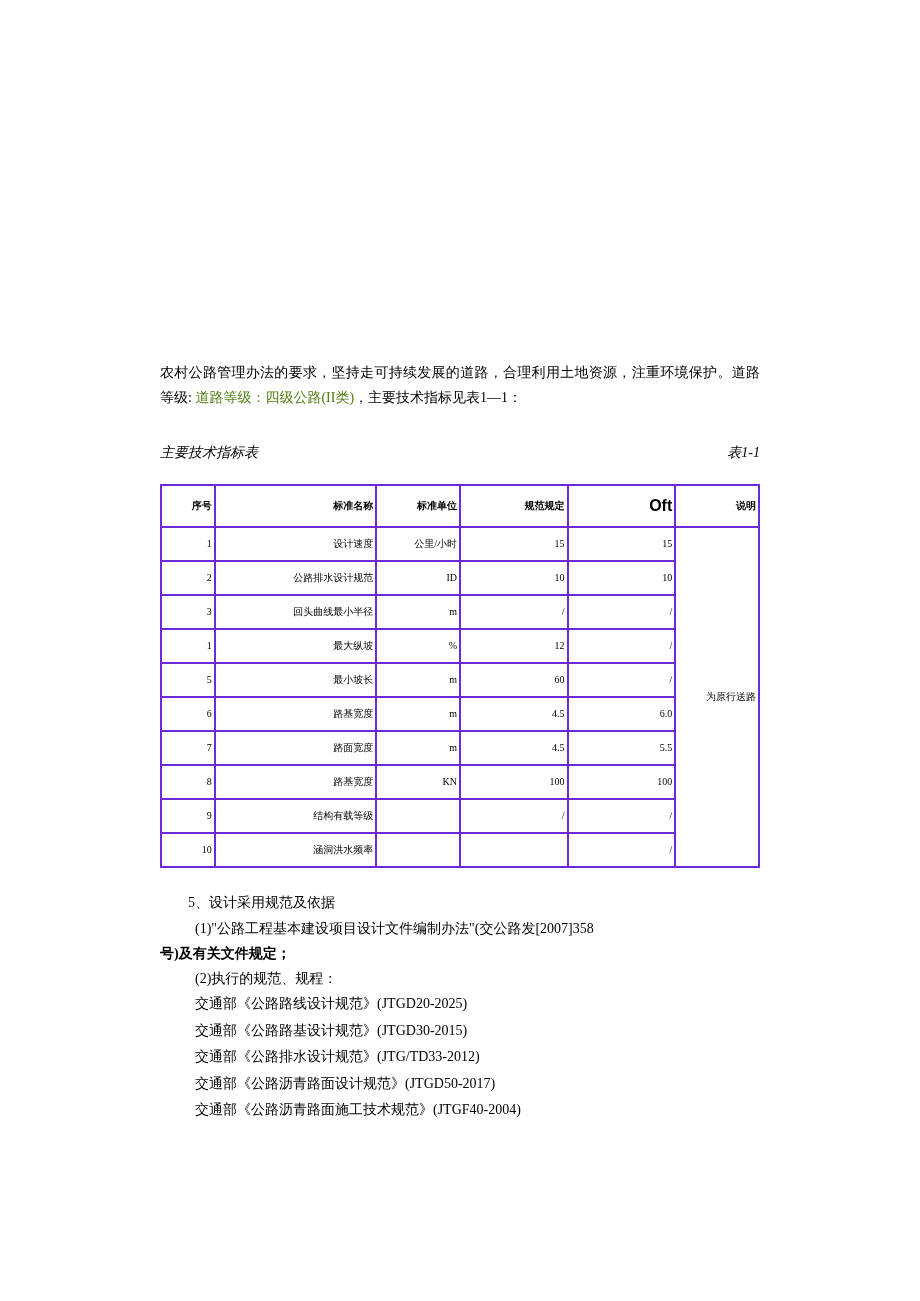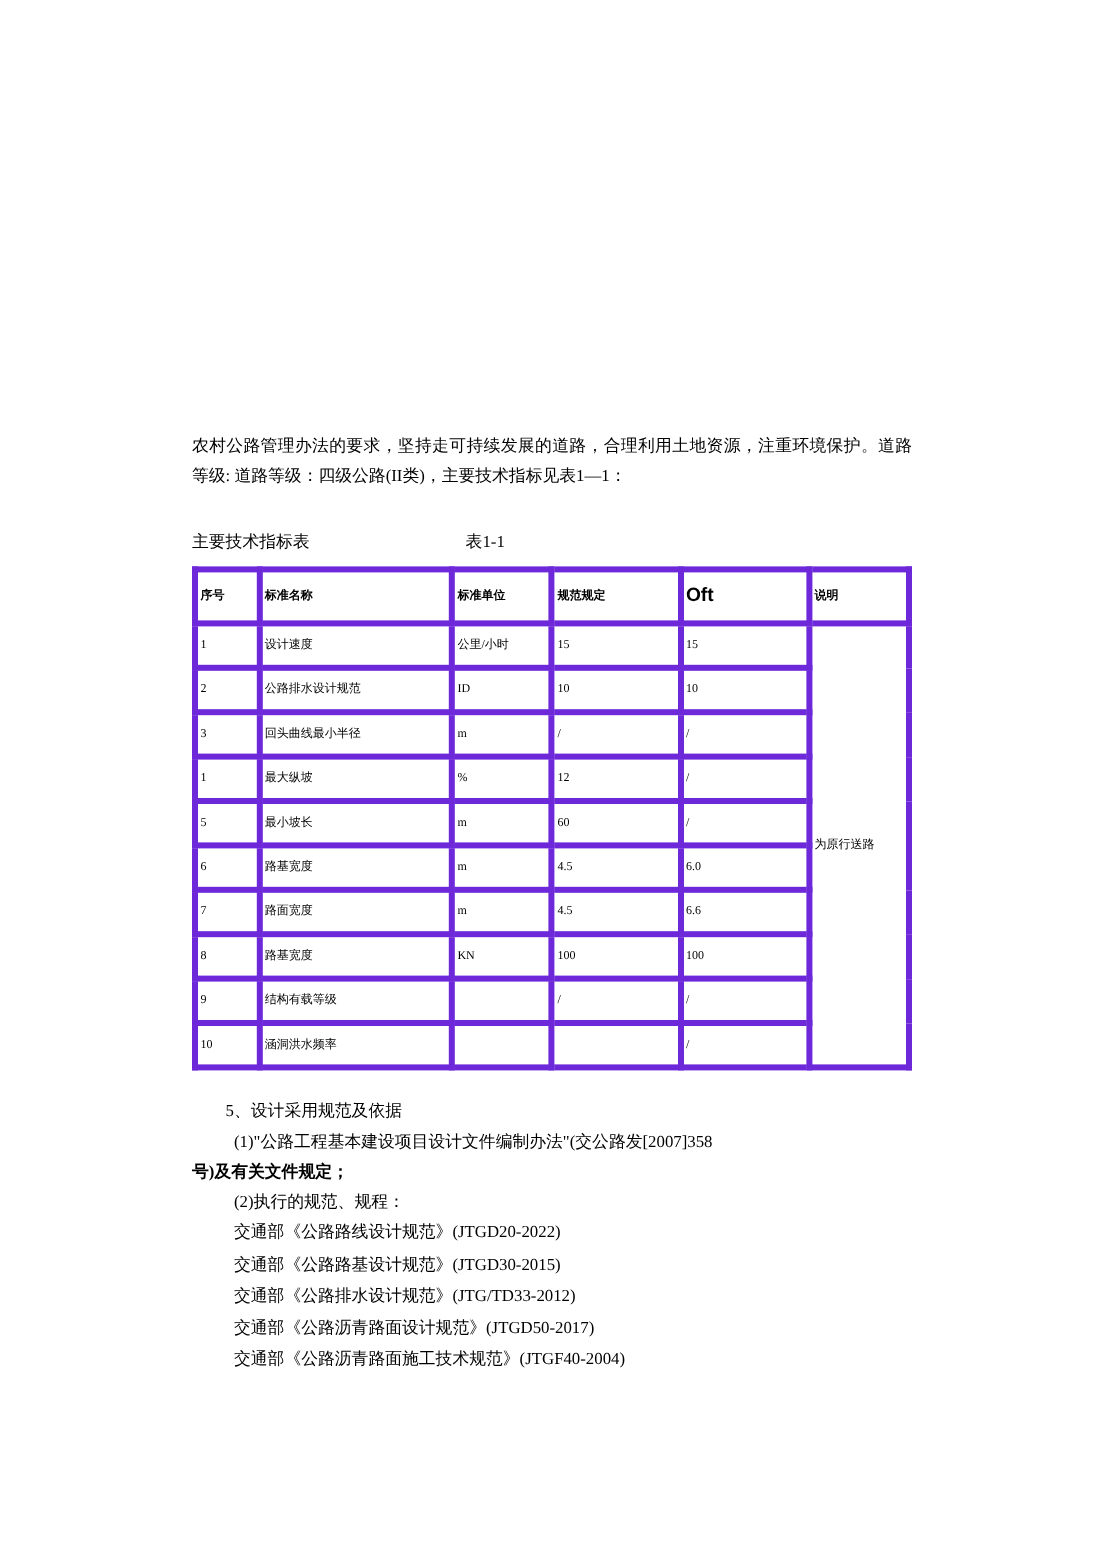--- a/index.html
+++ b/index.html
@@ -12,40 +12,41 @@
     width: 920px;
     line-height: 1.8;
   }
   .page {
     padding: 360px 160px 100px 160px;
   }
   .intro-text {
     text-align: justify;
   }
   .red-text {
-    color: #000000;
+    color: #4d7c0f;
   }
   .table-title-row {
     display: flex;
-    justify-content: flex-start;
+    justify-content: space-between;
     gap: 130px;
     margin-top: 30px;
-    margin-bottom: 6px;
+    margin-bottom: 18px;
     font-size: 14px;
+    font-style: italic;
   }
   table.main-table {
     border-collapse: collapse;
     width: 100%;
     font-size: 10px;
     table-layout: fixed;
   }
   table.main-table th,
   table.main-table td {
-    border: 5px solid #6d28d9;
-    text-align: left;
+    border: 2px solid #6d28d9;
+    text-align: right;
     padding: 6px 2px;
     vertical-align: middle;
     height: 20px;
   }
   .col-seq   { width: 9%; }
   .col-name  { width: 27%; }
   .col-unit  { width: 14%; }
   .col-spec  { width: 18%; }
   .col-oft   { width: 18%; font-family: Arial, sans-serif; font-size: 16px; }
   .col-note  { width: 14%; }
@@ -143,21 +144,21 @@
         <td>路基宽度</td>
         <td>m</td>
         <td>4.5</td>
         <td>6.0</td>
       </tr>
       <tr>
         <td>7</td>
         <td>路面宽度</td>
         <td>m</td>
         <td>4.5</td>
-        <td>6.6</td>
+        <td>5.5</td>
       </tr>
       <tr>
         <td>8</td>
         <td>路基宽度</td>
         <td>KN</td>
         <td>100</td>
         <td>100</td>
       </tr>
       <tr>
         <td>9</td>
@@ -177,20 +178,20 @@
   </table>
 
   <div class="section-heading">5、设计采用规范及依据</div>
 
   <div class="indent-1">(1)"公路工程基本建设项目设计文件编制办法"(交公路发[2007]358</div>
   <div class="indent-body">号)及有关文件规定；</div>
 
   <div class="indent-1">(2)执行的规范、规程：</div>
 
   <div class="spec-list">
-    <div>交通部《公路路线设计规范》(JTGD20-2022)</div>
+    <div>交通部《公路路线设计规范》(JTGD20-2025)</div>
     <div>交通部《公路路基设计规范》(JTGD30-2015)</div>
     <div>交通部《公路排水设计规范》(JTG/TD33-2012)</div>
     <div>交通部《公路沥青路面设计规范》(JTGD50-2017)</div>
     <div>交通部《公路沥青路面施工技术规范》(JTGF40-2004)</div>
   </div>
 
 </div>
 
 </body></html>

